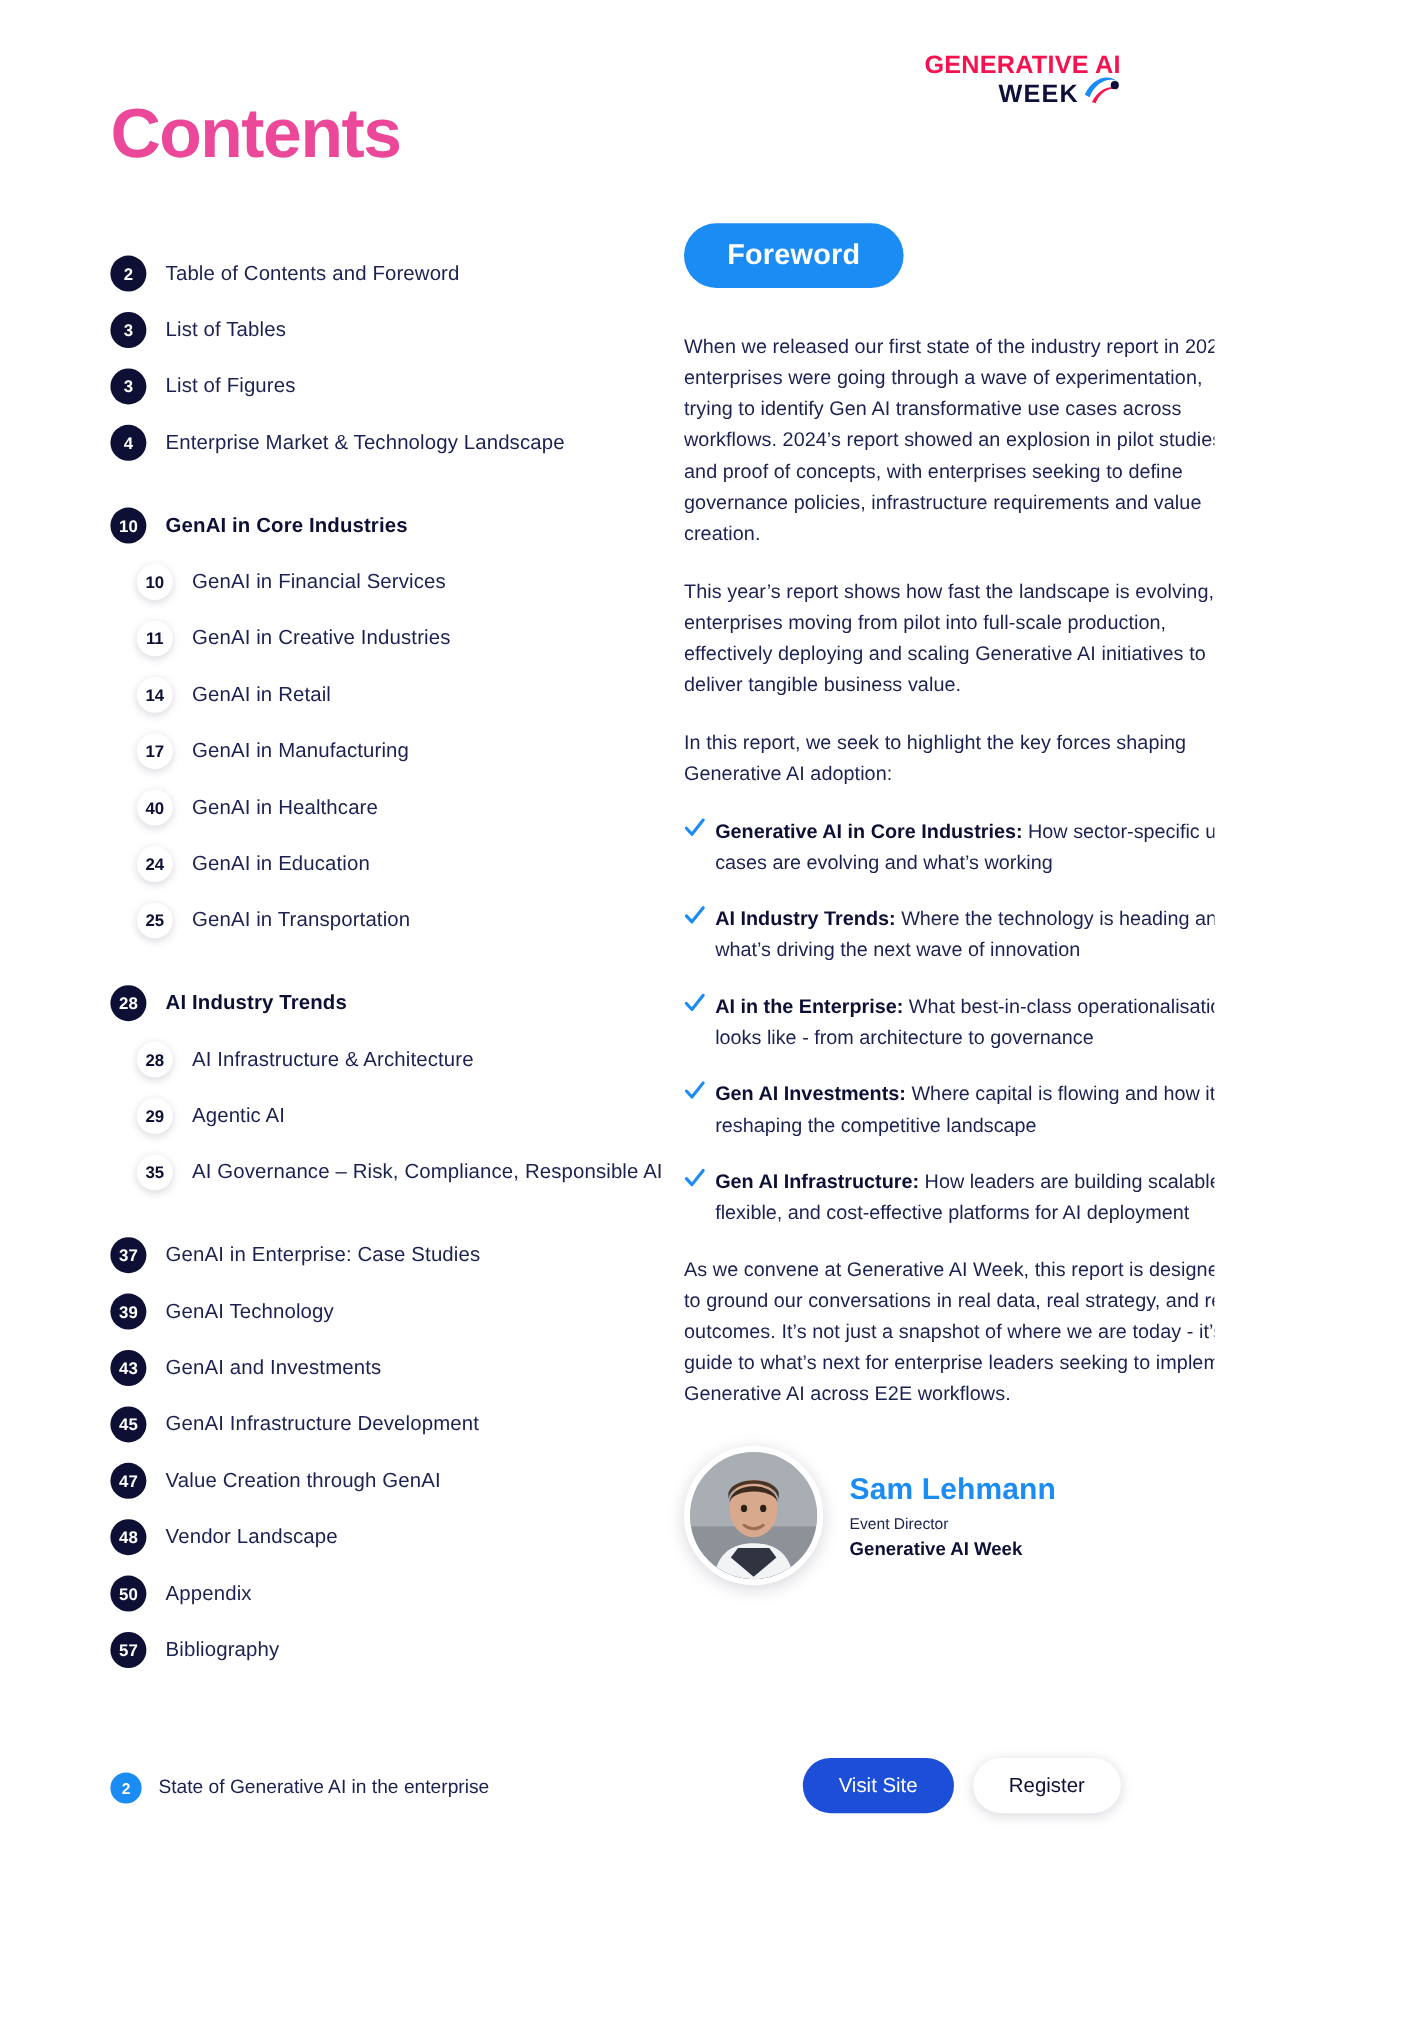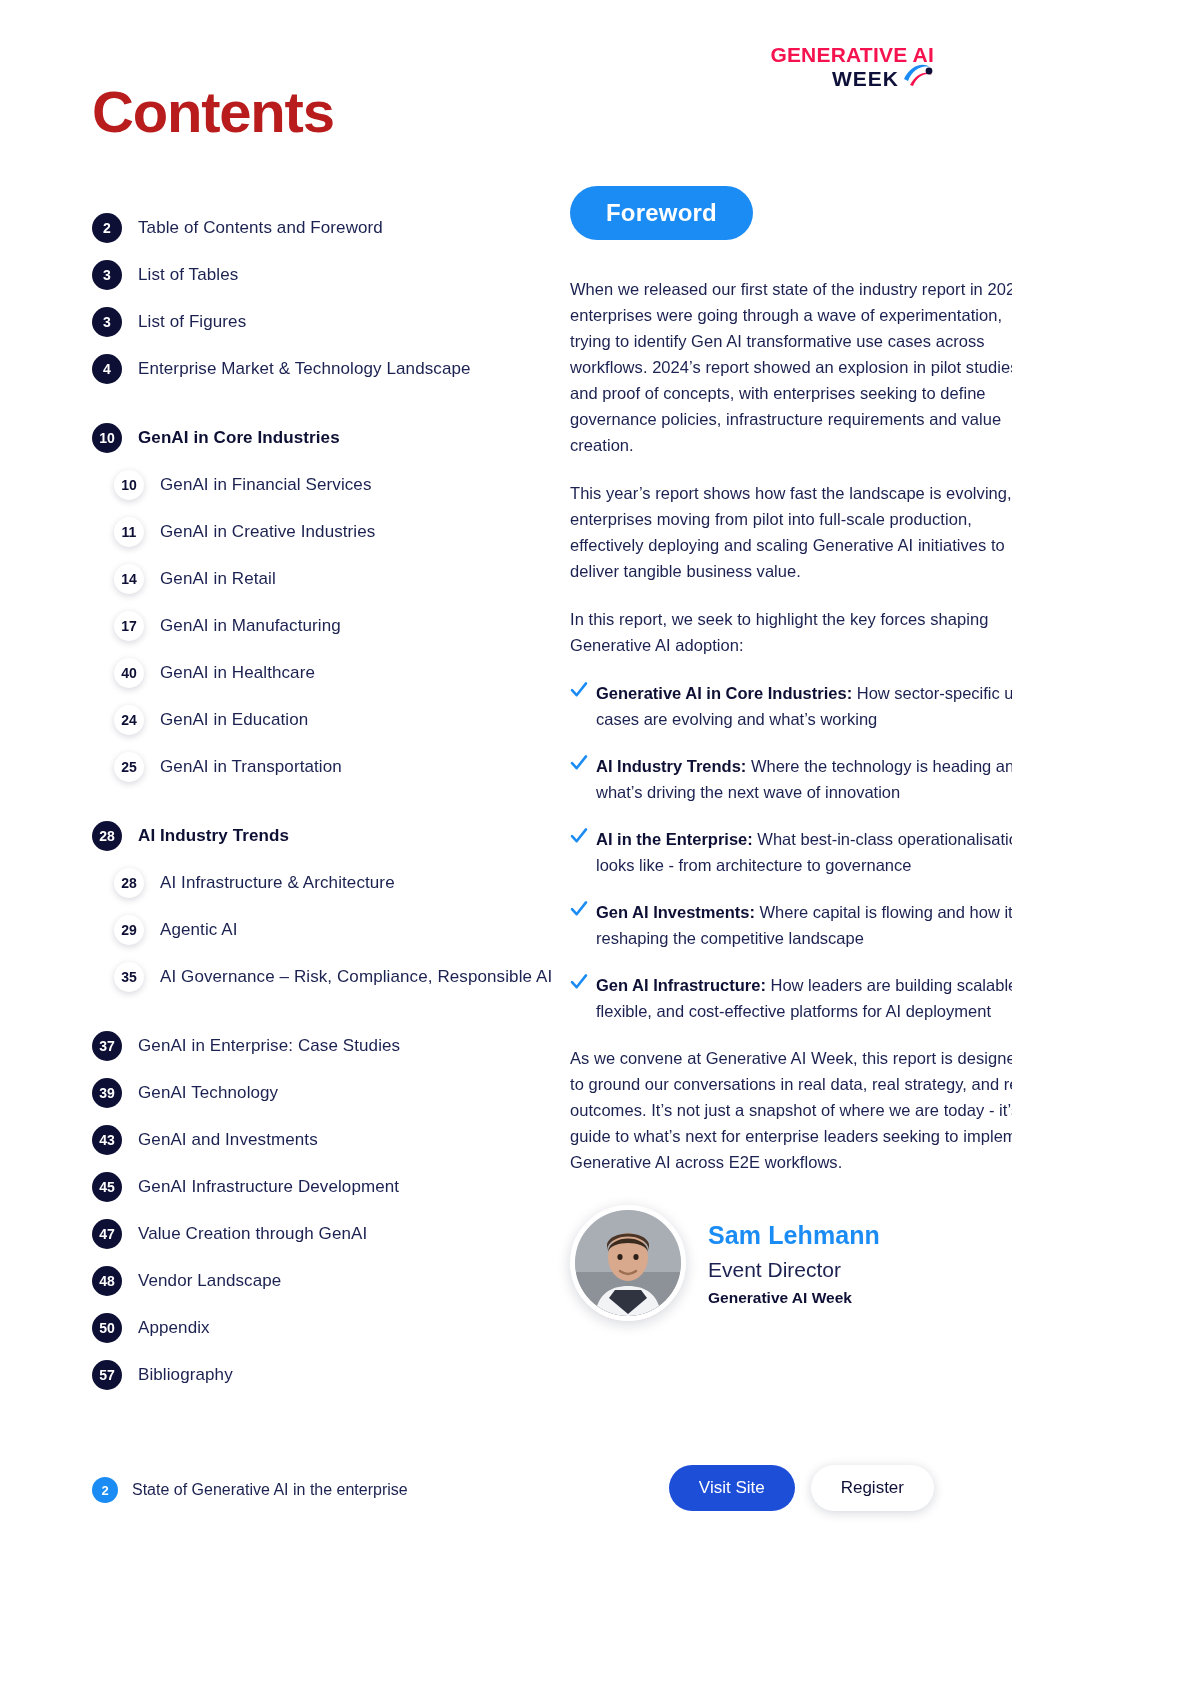--- a/index.html
+++ b/index.html
@@ -61,21 +61,21 @@
     margin-top: -10px;
   }
 
   
   .page-title {
     position: absolute;
     left: 92px;
     top: 78px;
     font-size: 58px;
     font-weight: bold;
-    color: #b91c1c;
+    color: #ec4899;
     letter-spacing: -1.2px;
     margin: 0;
   }
 
   
   .toc {
     position: absolute;
     left: 92px;
     top: 204px;
     width: 470px;
@@ -202,21 +202,21 @@
     margin-left: 22px;
     line-height: 1.38;
   }
   .author-name {
     font-size: 25px;
     font-weight: bold;
     color: #1c8cf5;
     letter-spacing: 0.1px;
   }
   .author-role {
-    font-size: 21px;
+    font-size: 13px;
     color: #1b2150;
     margin-top: 3px;
   }
   .author-org {
     font-size: 15.5px;
     font-weight: bold;
     color: #0d0f35;
     margin-top: 2px;
   }
 

